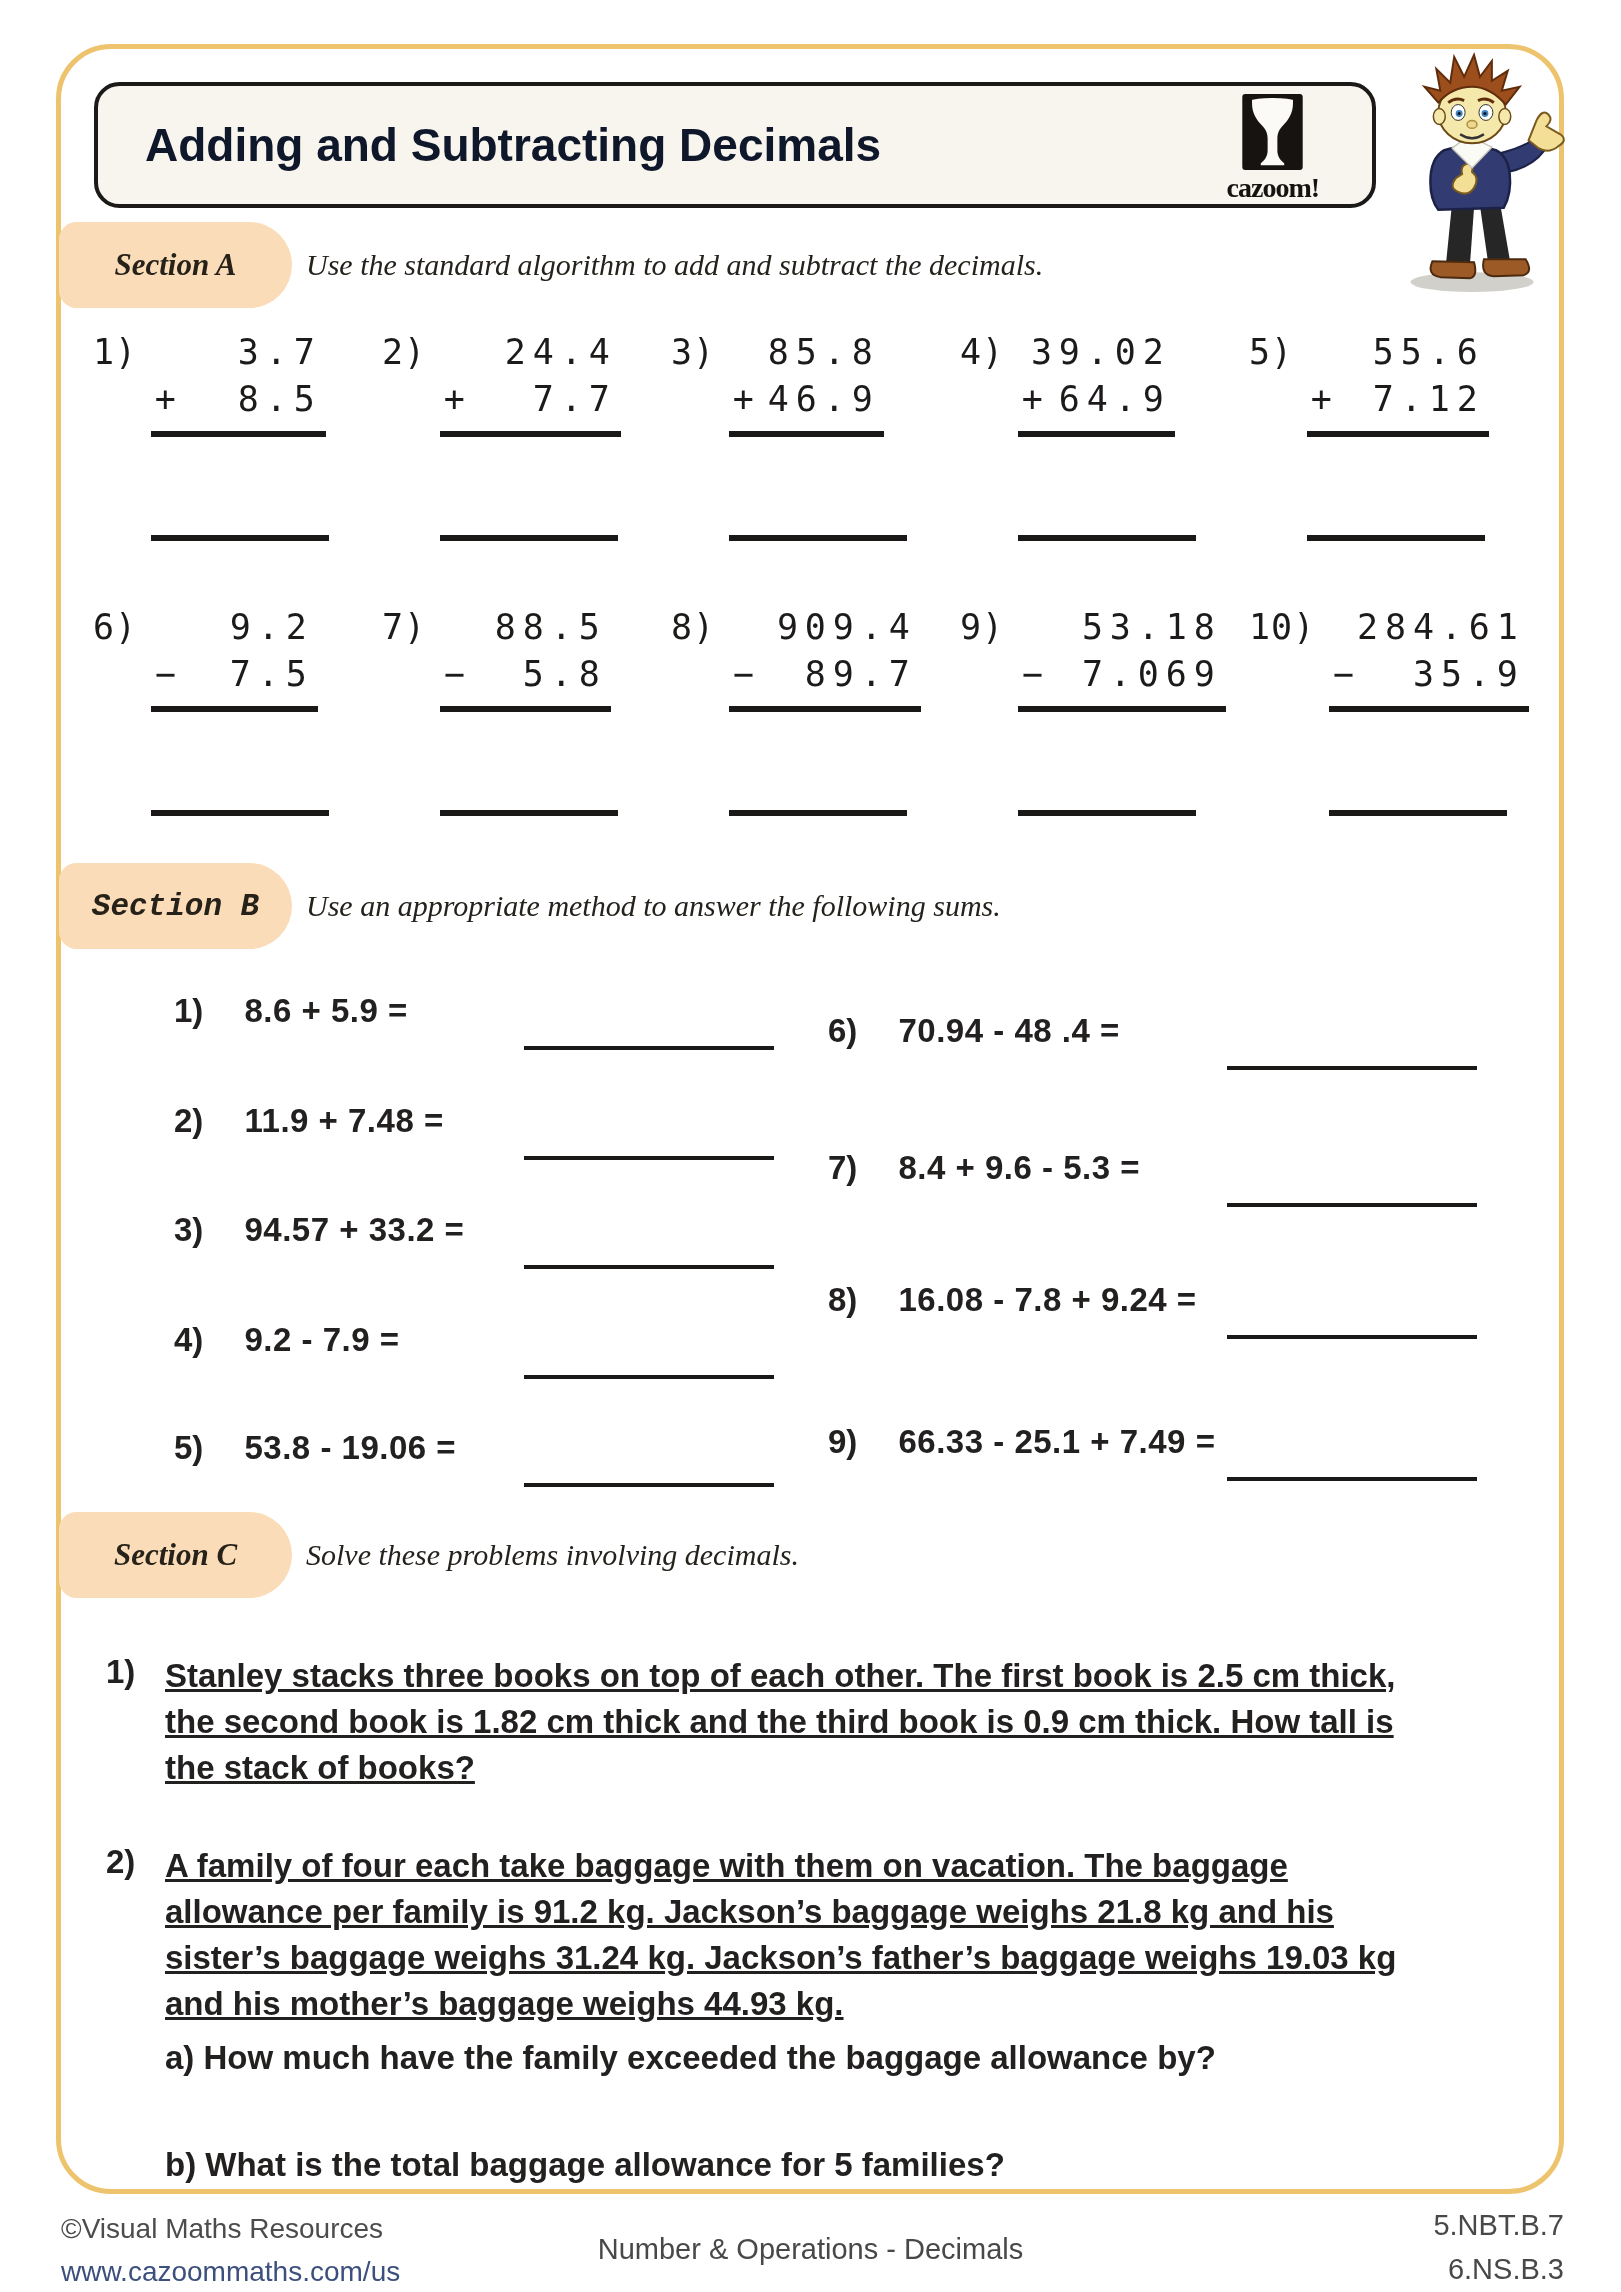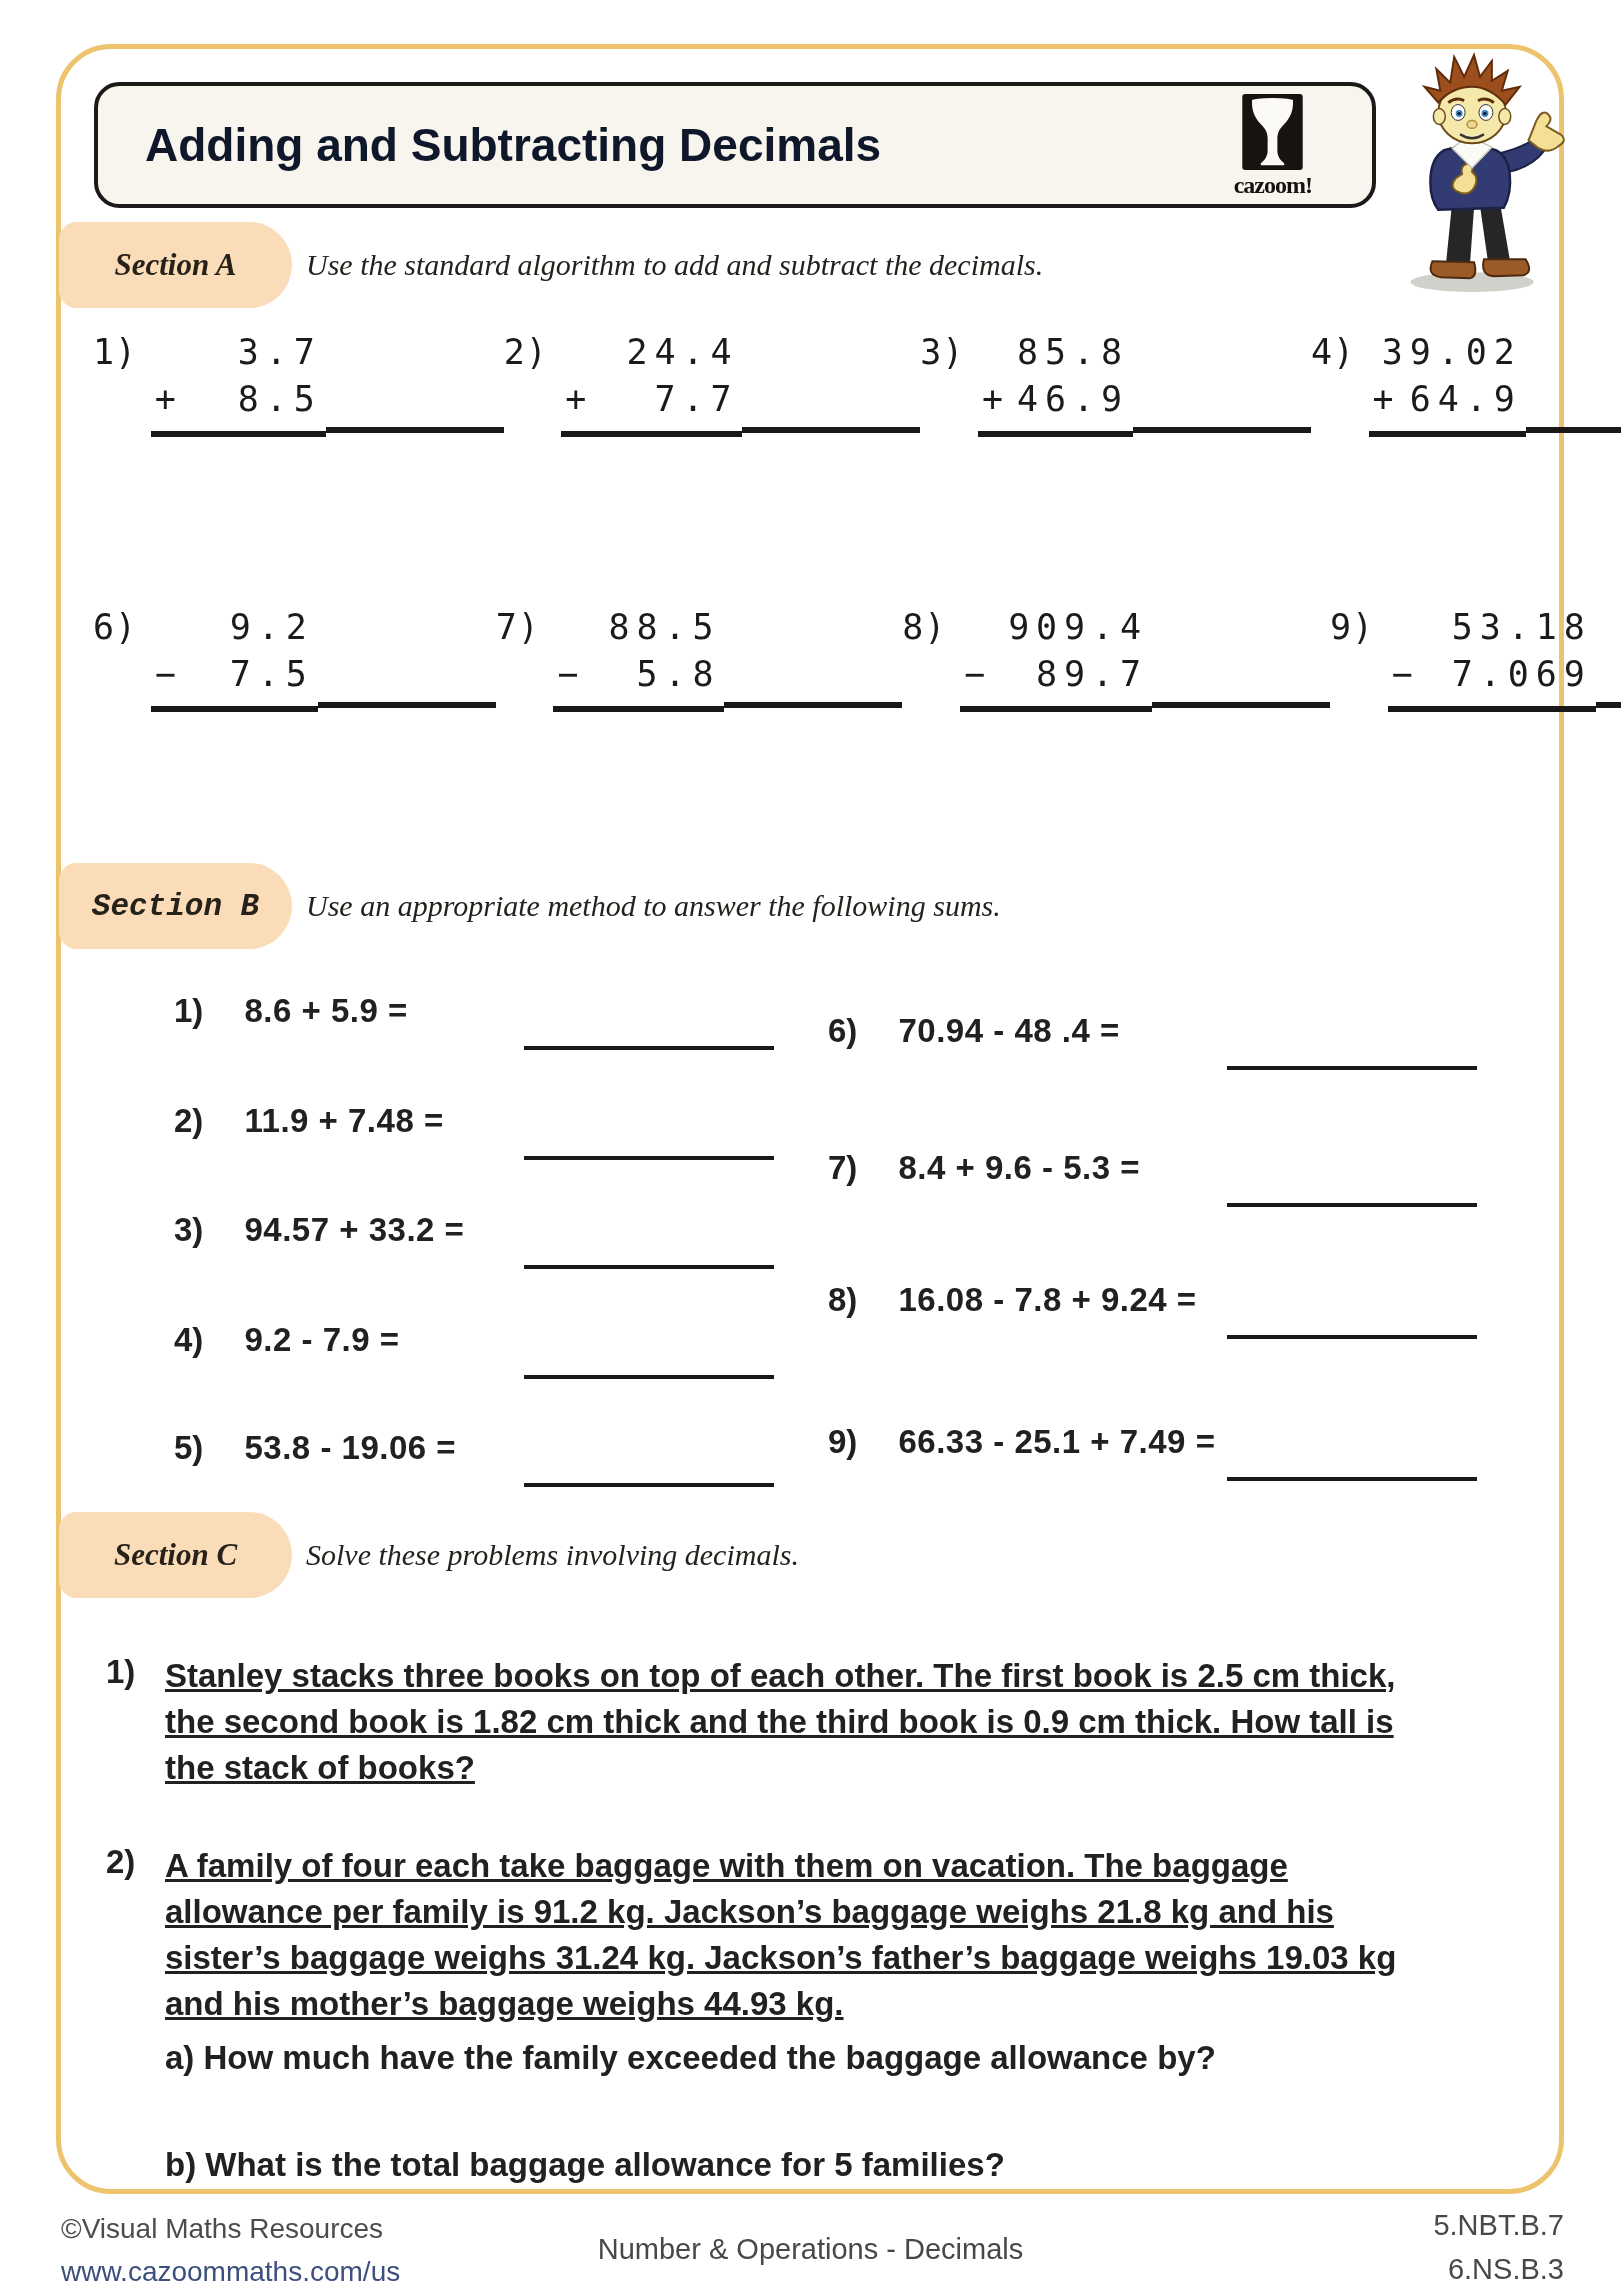--- a/index.html
+++ b/index.html
@@ -16,21 +16,21 @@
     position:absolute; left:94px; top:82px; width:1274px; height:118px;
     background:#f8f5ee; border:4.9px solid #1c1a19; border-radius:25.5px;
     display:flex; align-items:center;
   }
   .title-box h1 {
     margin:0 0 0 47px; font-size:46px; font-weight:900; color:#0f172a;
     font-family:Liberation Sans, sans-serif; letter-spacing:0px;
   }
   .logo { position:absolute; right:15.7px; top:7.8px; width:167px; text-align:center; }
   .logo-text {
-    font-family:"Liberation Serif", serif; font-weight:bold; font-size:24px;
+    font-family:"Liberation Serif", serif; font-weight:bold; font-size:28px;
     color:#15120f; letter-spacing:-1px; margin-top:-2px;
   }
   .mascot { position:absolute; right:39px; top:51px; width:210px; height:243px; }
   
   .pill {
     position:absolute; left:59px; width:233px; height:86px; background:#fadcb8;
     border-radius:17.6px 43px 43px 17.6px; display:flex; align-items:center; justify-content:center;
     font-family:"Liberation Serif", serif; font-weight:bold; font-style:italic;
     font-size:31px; color:#272219;
   }
@@ -38,21 +38,21 @@
     position:absolute; left:306px; height:86px; display:flex; align-items:center;
     font-family:"Liberation Serif", serif; font-style:italic; font-size:30px; color:#25211c;
   }
   
   .sa-row { position:absolute; left:93px; right:83px; display:grid; grid-template-columns:repeat(5,1fr); }
   .sa-cell { display:flex; align-items:flex-start; }
   .sa-num {
     font-family:"DejaVu Sans Mono", monospace; font-size:35px; line-height:47px;
     letter-spacing:1px; margin-right:13.7px; color:#1d1b1a;
   }
-  .sa-col { display:flex; }
+  .sa-col { display:flex; flex-direction:column; }
   .sa-stack {
     border-bottom:6.9px solid #1b1918; padding:0 3.9px 7.8px 3.9px;
     font-family:"DejaVu Sans Mono", monospace; font-size:35px; line-height:47px;
     letter-spacing:6.9px; color:#1d1b1a;
   }
   .sa-top { text-align:right; }
   .sa-bot { display:flex; justify-content:space-between; }
   .sa-answer { width:178px; border-top:6.9px solid #1b1918; margin-top:98px; }
   
   .sb-row { position:absolute; display:flex; align-items:baseline; font-weight:bold; font-size:33px; color:#232020; }

